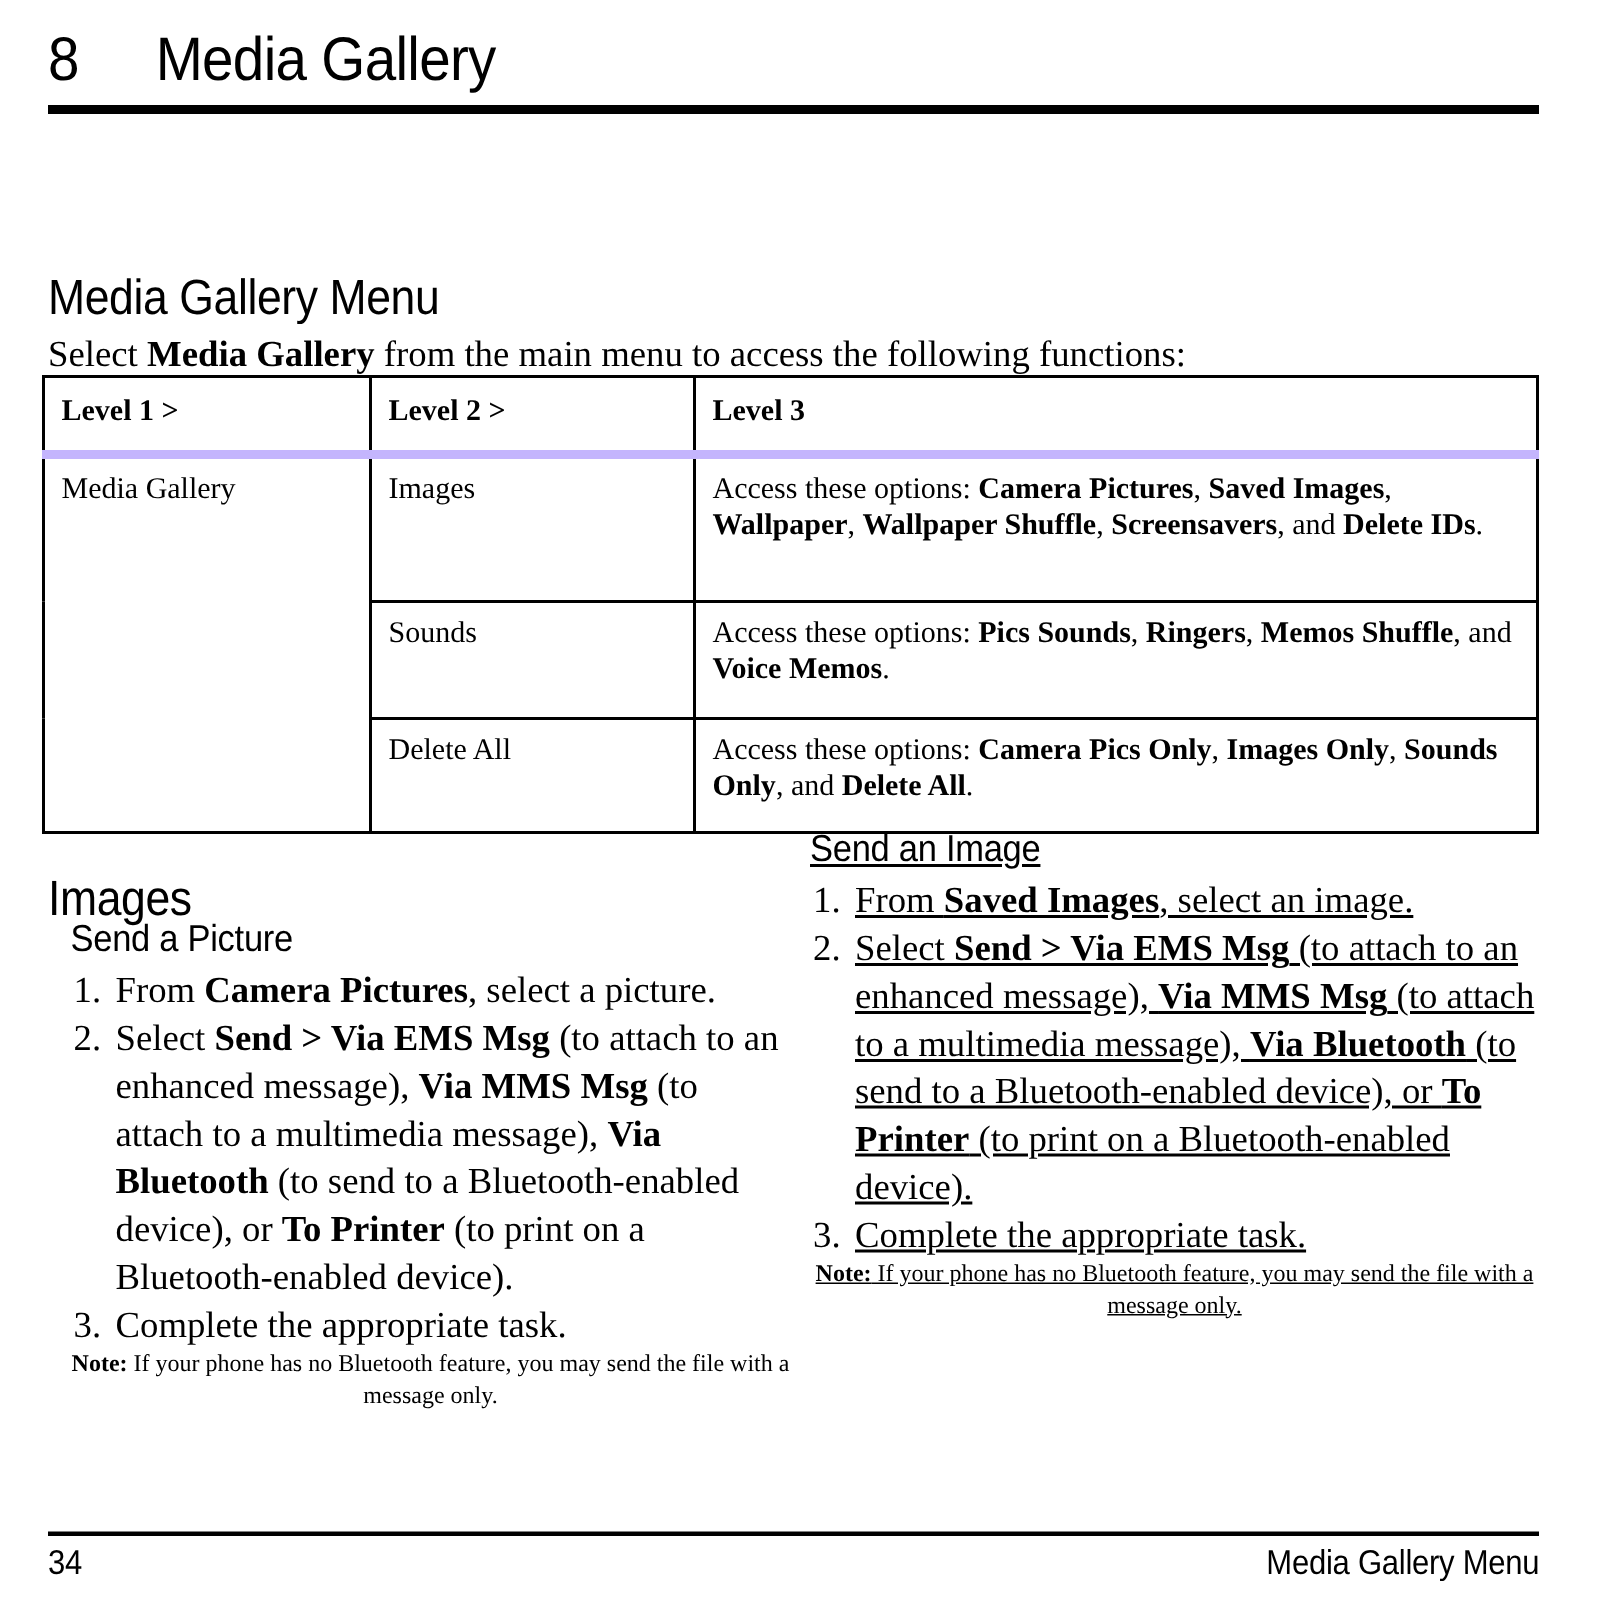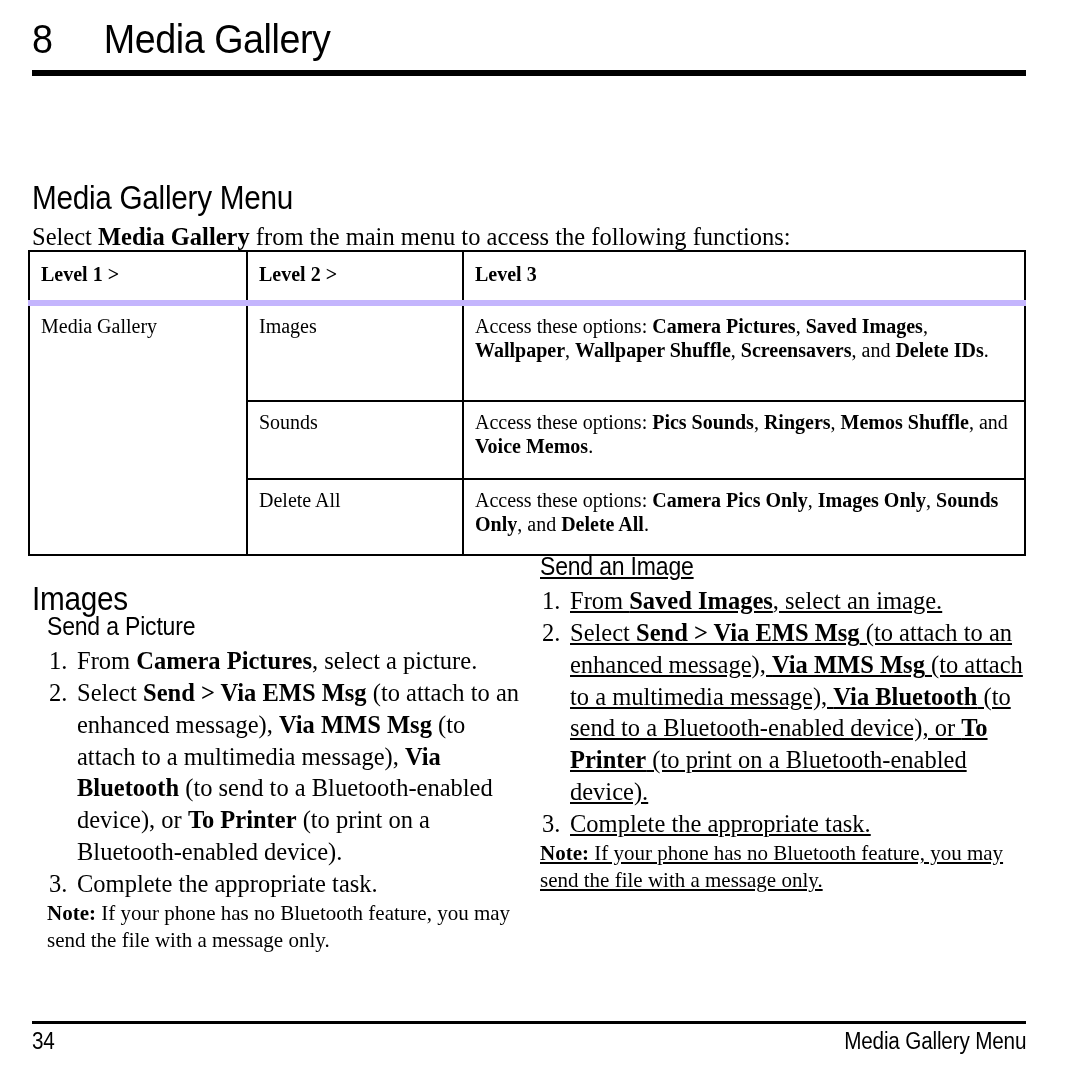--- a/index.html
+++ b/index.html
@@ -160,23 +160,24 @@
     padding-left: 28px;
     margin: 0 0 0 2px;
   }
   ol.steps > li .num {
     position: absolute;
     left: 0;
     top: 0;
   }
 
   .note {
-    font-size: 21px;
+    font-size: 16px;
     line-height: 1.30;
     margin-top: 0;
+    text-align: center;
   }
 
   b, strong { font-weight: bold; }
 
   
   .footer-rule {
     position: absolute;
     left: 32px;
     top: 1021px;
     width: 994px;

